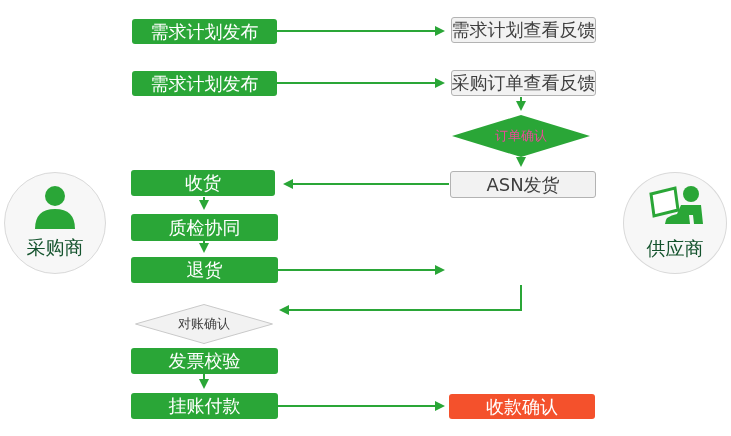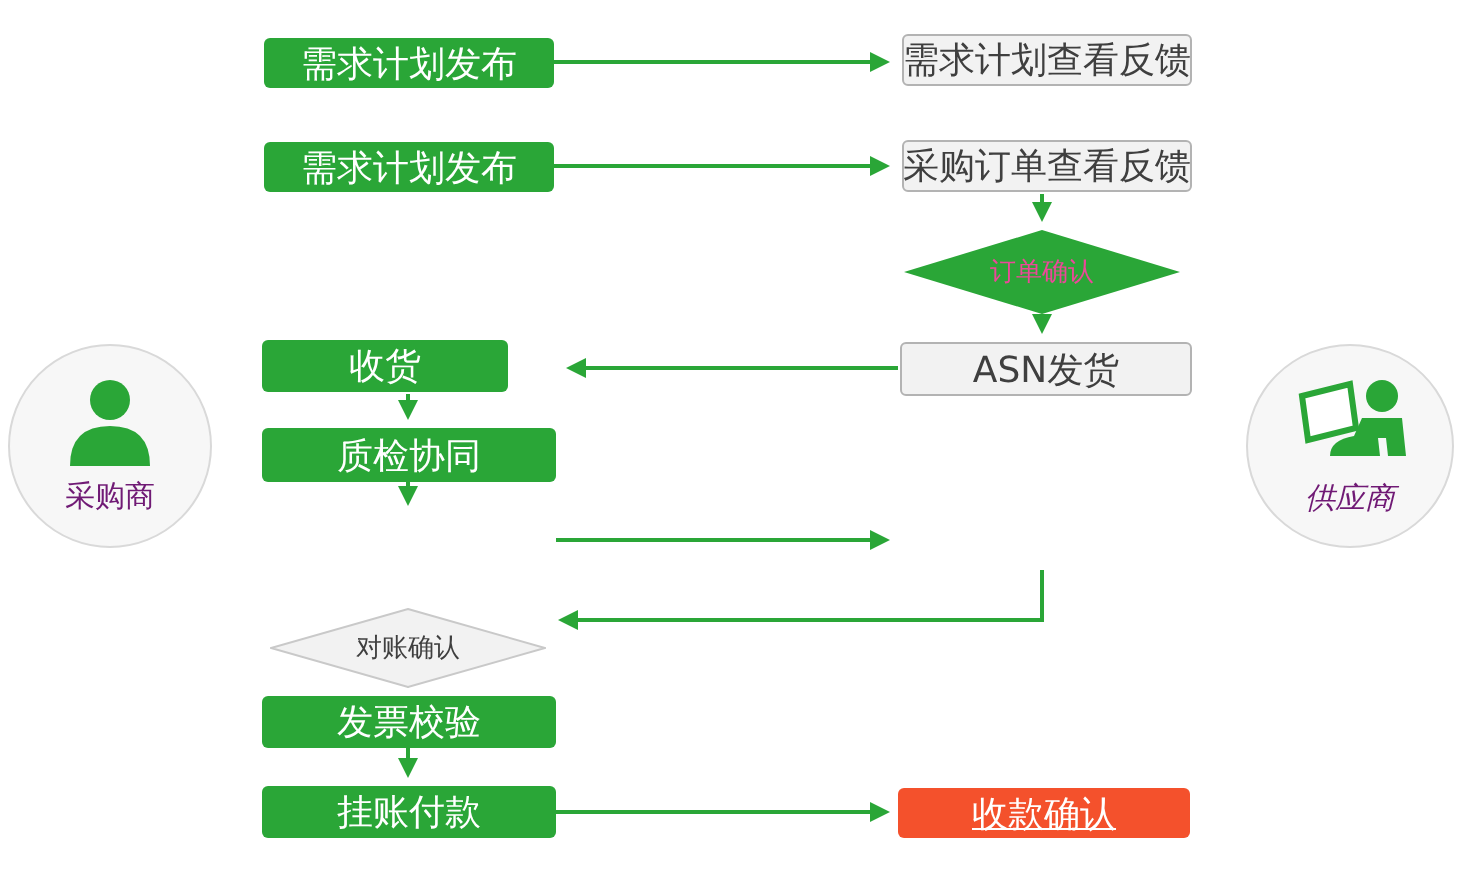--- a/index.html
+++ b/index.html
@@ -31,21 +31,21 @@
     display:flex;align-items:center;justify-content:center;font-size:13px;white-space:nowrap;
   }
   .diamond.green .dlabel{color:#ec4899;}
   .diamond.gray .dlabel{color:var(--text-dark);}
   .actor{
     position:absolute;border-radius:50%;
     background:var(--circle-bg);border:1px solid var(--circle-border);
     display:flex;flex-direction:column;align-items:center;justify-content:center;
     box-sizing:border-box;
   }
-  .actor .alabel{font-size:15px;color:#701a75;margin-top:2px;text-align:center;}
+  .actor .alabel{font-size:19px;color:#14532d;margin-top:2px;text-align:center;}
   .connectors{position:absolute;left:0;top:0;pointer-events:none;}
   .connectors path.flow{stroke:var(--green);stroke-width:2;fill:none;}
   .arrowhead{fill:var(--green);}
 </style>
 </head>
 <body>
 
 <div class="canvas">
 
   <svg class="connectors" width="731" height="436" viewBox="0 0 731 436">
@@ -65,37 +65,38 @@
     <path class="flow" d="M521 285 V310 H281" marker-end="url(#arrow)"></path>
     <path class="flow" d="M204 330 V342" marker-end="url(#arrow)"></path>
     <path class="flow" d="M204 374 V387" marker-end="url(#arrow)"></path>
     <path class="flow" d="M278 406 H443" marker-end="url(#arrow)"></path>
   </svg>
 
   <div class="node green-box" style="left:132px;top:19px;width:145px;height:25px;">需求计划发布</div>
 
   <div class="node green-box" style="left:132px;top:71px;width:145px;height:25px;">需求计划发布</div>
 
-  <div class="node green-box" style="left:131px;top:170px;width:123px;height:26px;">收货</div>
+  <div class="node green-box" style="left:131px;top:170px;width:144px;height:26px;">收货</div>
 
   <div class="node green-box" style="left:131px;top:214px;width:147px;height:27px;">质检协同</div>
 
+  <div class="node green-box" style="left:131px;top:257px;width:147px;height:26px;">退货</div>
 
   <div class="node green-box" style="left:131px;top:348px;width:147px;height:26px;">发票校验</div>
 
   <div class="node green-box" style="left:131px;top:393px;width:147px;height:26px;">挂账付款</div>
 
   <div class="node gray-box" style="left:451px;top:17px;width:145px;height:26px;">需求计划查看反馈</div>
 
   <div class="node gray-box" style="left:451px;top:70px;width:145px;height:26px;">采购订单查看反馈</div>
 
   <div class="node gray-box" style="left:450px;top:171px;width:146px;height:27px;">ASN发货</div>
 
 
-  <div class="node red-box" style="left:449px;top:394px;width:146px;height:25px;text-decoration:underline;">收款确认</div>
+  <div class="node red-box" style="left:449px;top:394px;width:146px;height:25px;">收款确认</div>
 
   <div class="diamond green" style="left:452px;top:115px;width:138px;height:42px;">
     <svg width="138" height="42" viewBox="0 0 138 42">
       <polygon points="69,0 138,21 69,42 0,21" style="fill:var(--green);"></polygon>
     </svg>
     <span class="dlabel">订单确认</span>
   </div>
 
   <div class="diamond gray" style="left:135px;top:304px;width:138px;height:40px;">
     <svg width="138" height="40" viewBox="0 0 138 40">
@@ -107,21 +108,21 @@
   <div class="actor" style="left:4px;top:172px;width:102px;height:102px;">
     <span>
       <svg width="46" height="44" viewBox="0 0 46 44">
         <circle cx="23" cy="11" r="10" style="fill:var(--green);"></circle>
         <path d="M3 44 Q3 24 23 24 Q43 24 43 44 Z" style="fill:var(--green);"></path>
       </svg>
     </span>
     <span class="alabel">采购商</span>
   </div>
 
-  <div class="actor" style="left:623px;top:172px;width:104px;height:102px;font-style:italic;">
+  <div class="actor" style="left:623px;top:172px;width:104px;height:102px;">
     <span>
       <svg width="60" height="46" viewBox="0 0 60 46">
 
         <polygon points="6,10 30,4 33,26 9,32" style="fill:#fff;stroke:var(--green);stroke-width:3;"></polygon>
 
         <circle cx="46" cy="10" r="8" style="fill:var(--green);"></circle>
 
         <path d="M36 21 L56 21 L58 40 L49 40 L48 31 L44 31 L45 40 L20 40 Q20 32 32 30 Z" style="fill:var(--green);"></path>
       </svg>
     </span>

